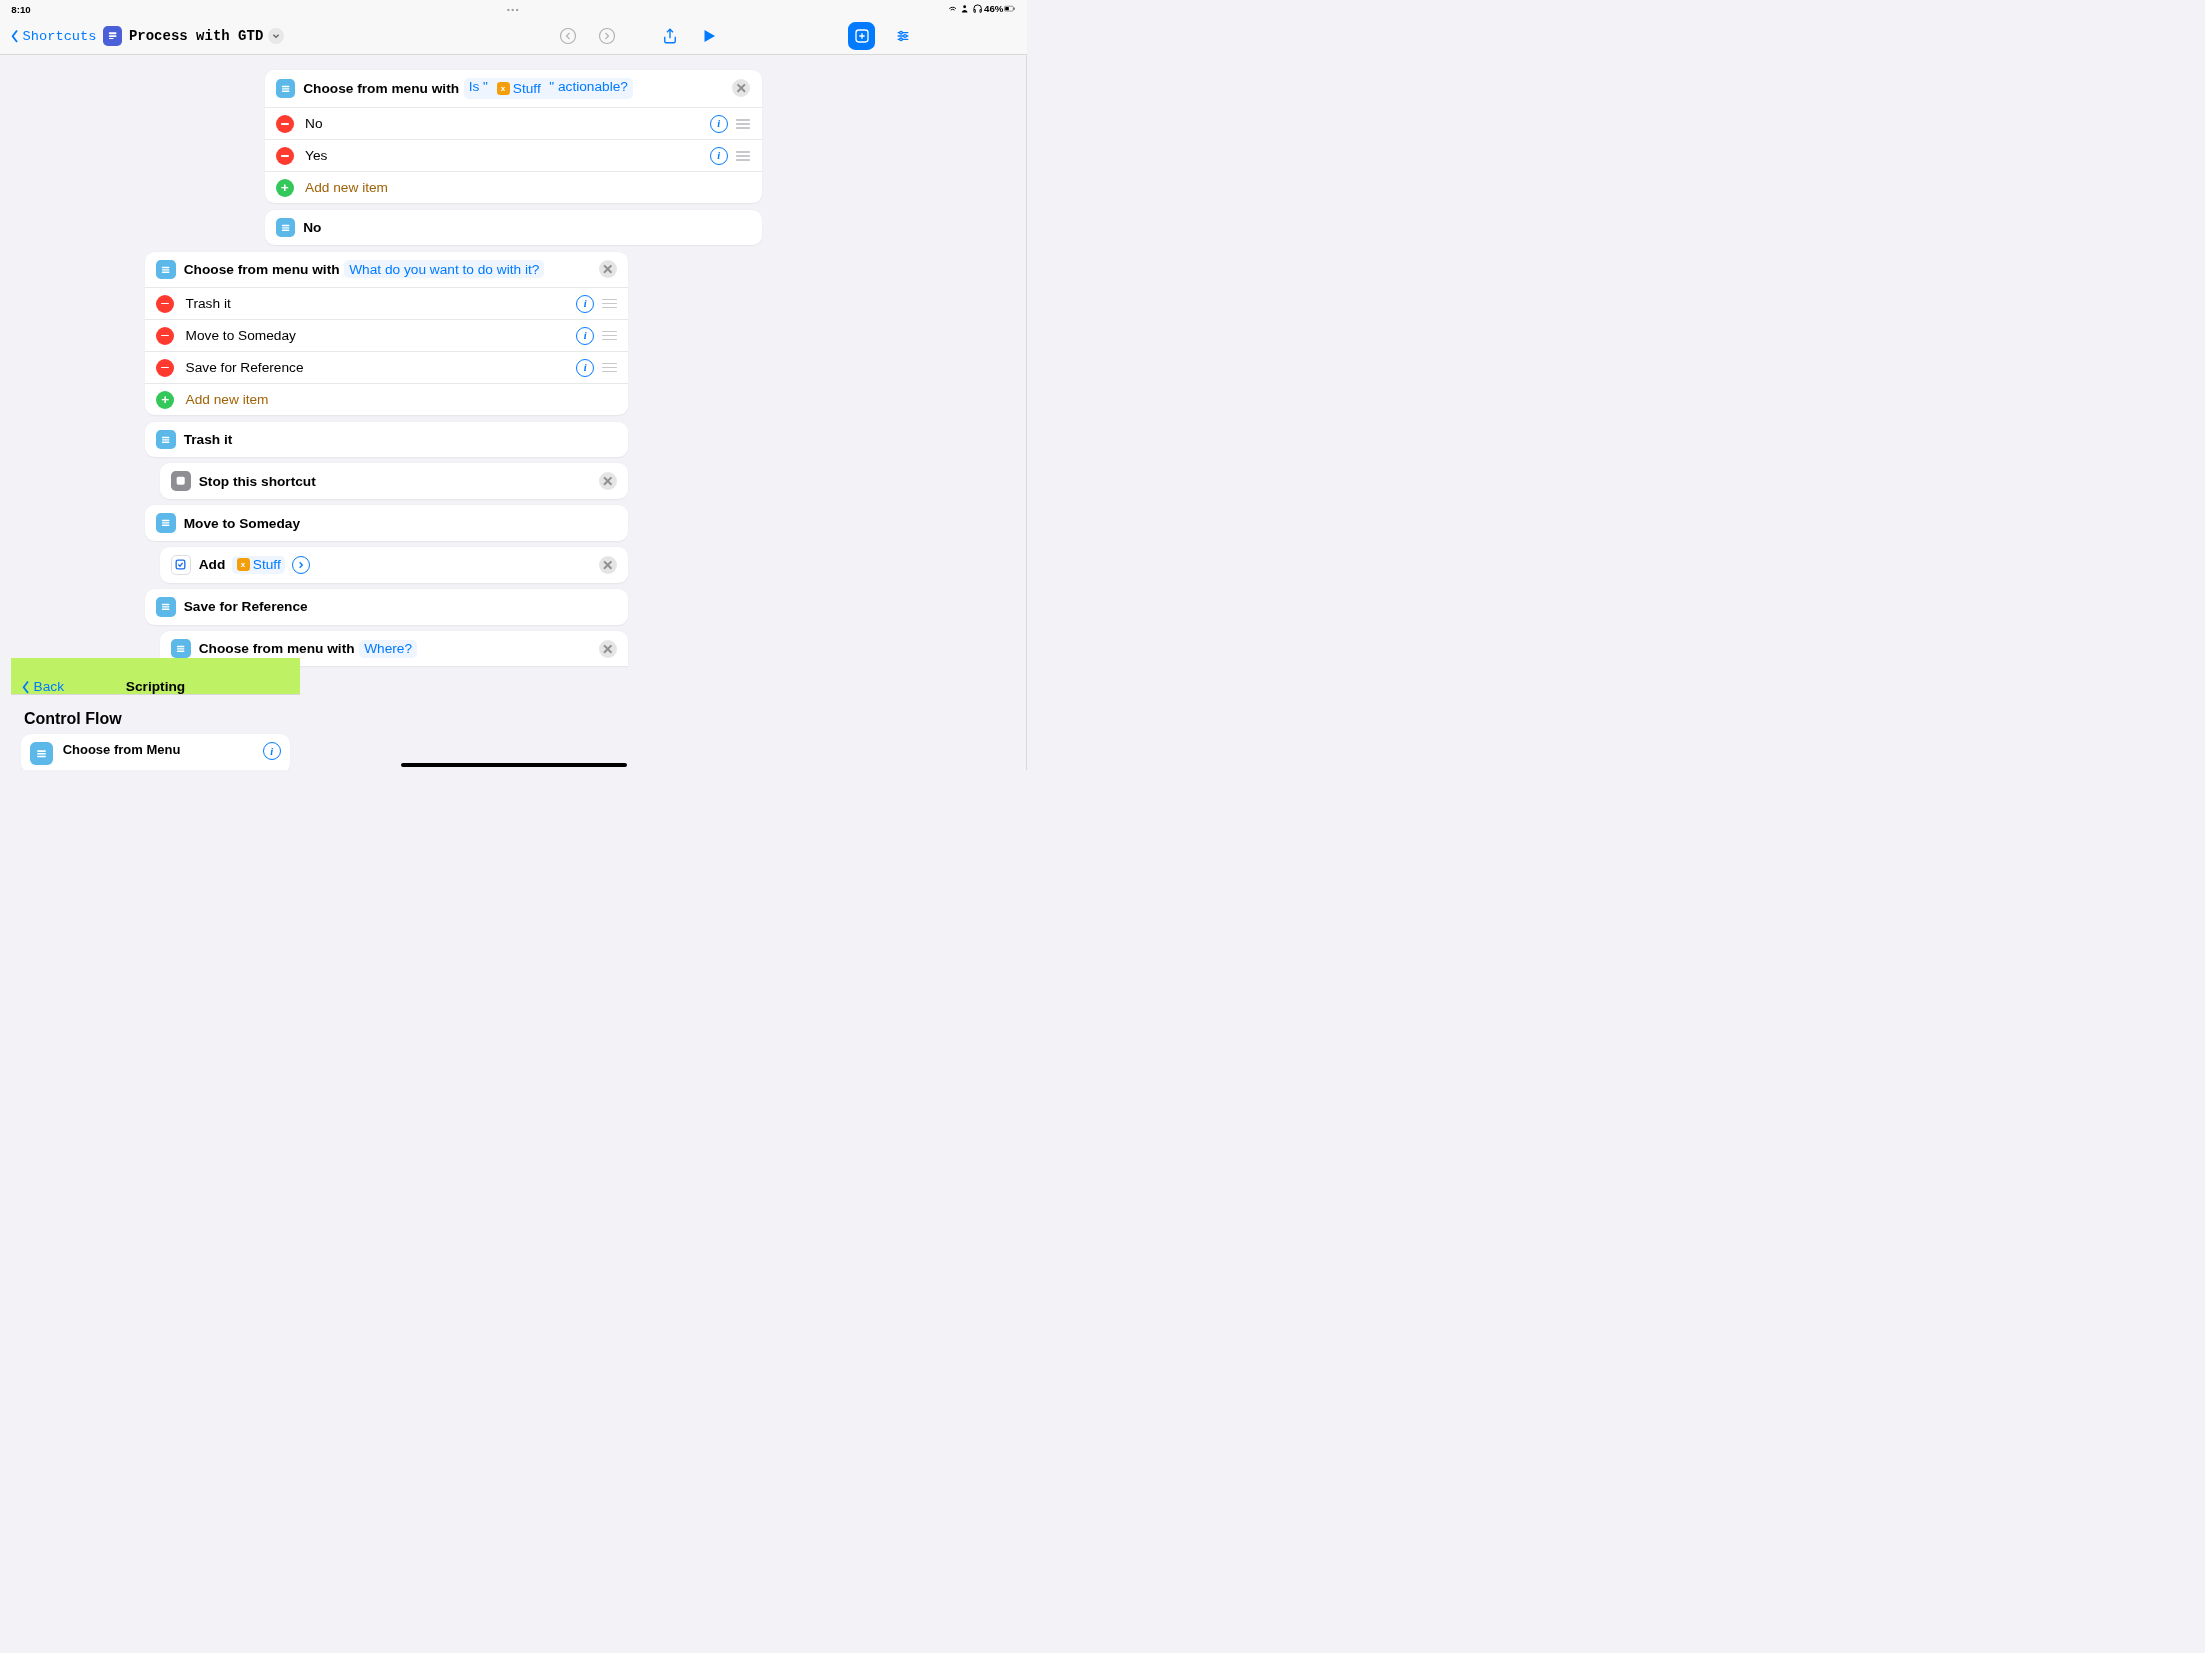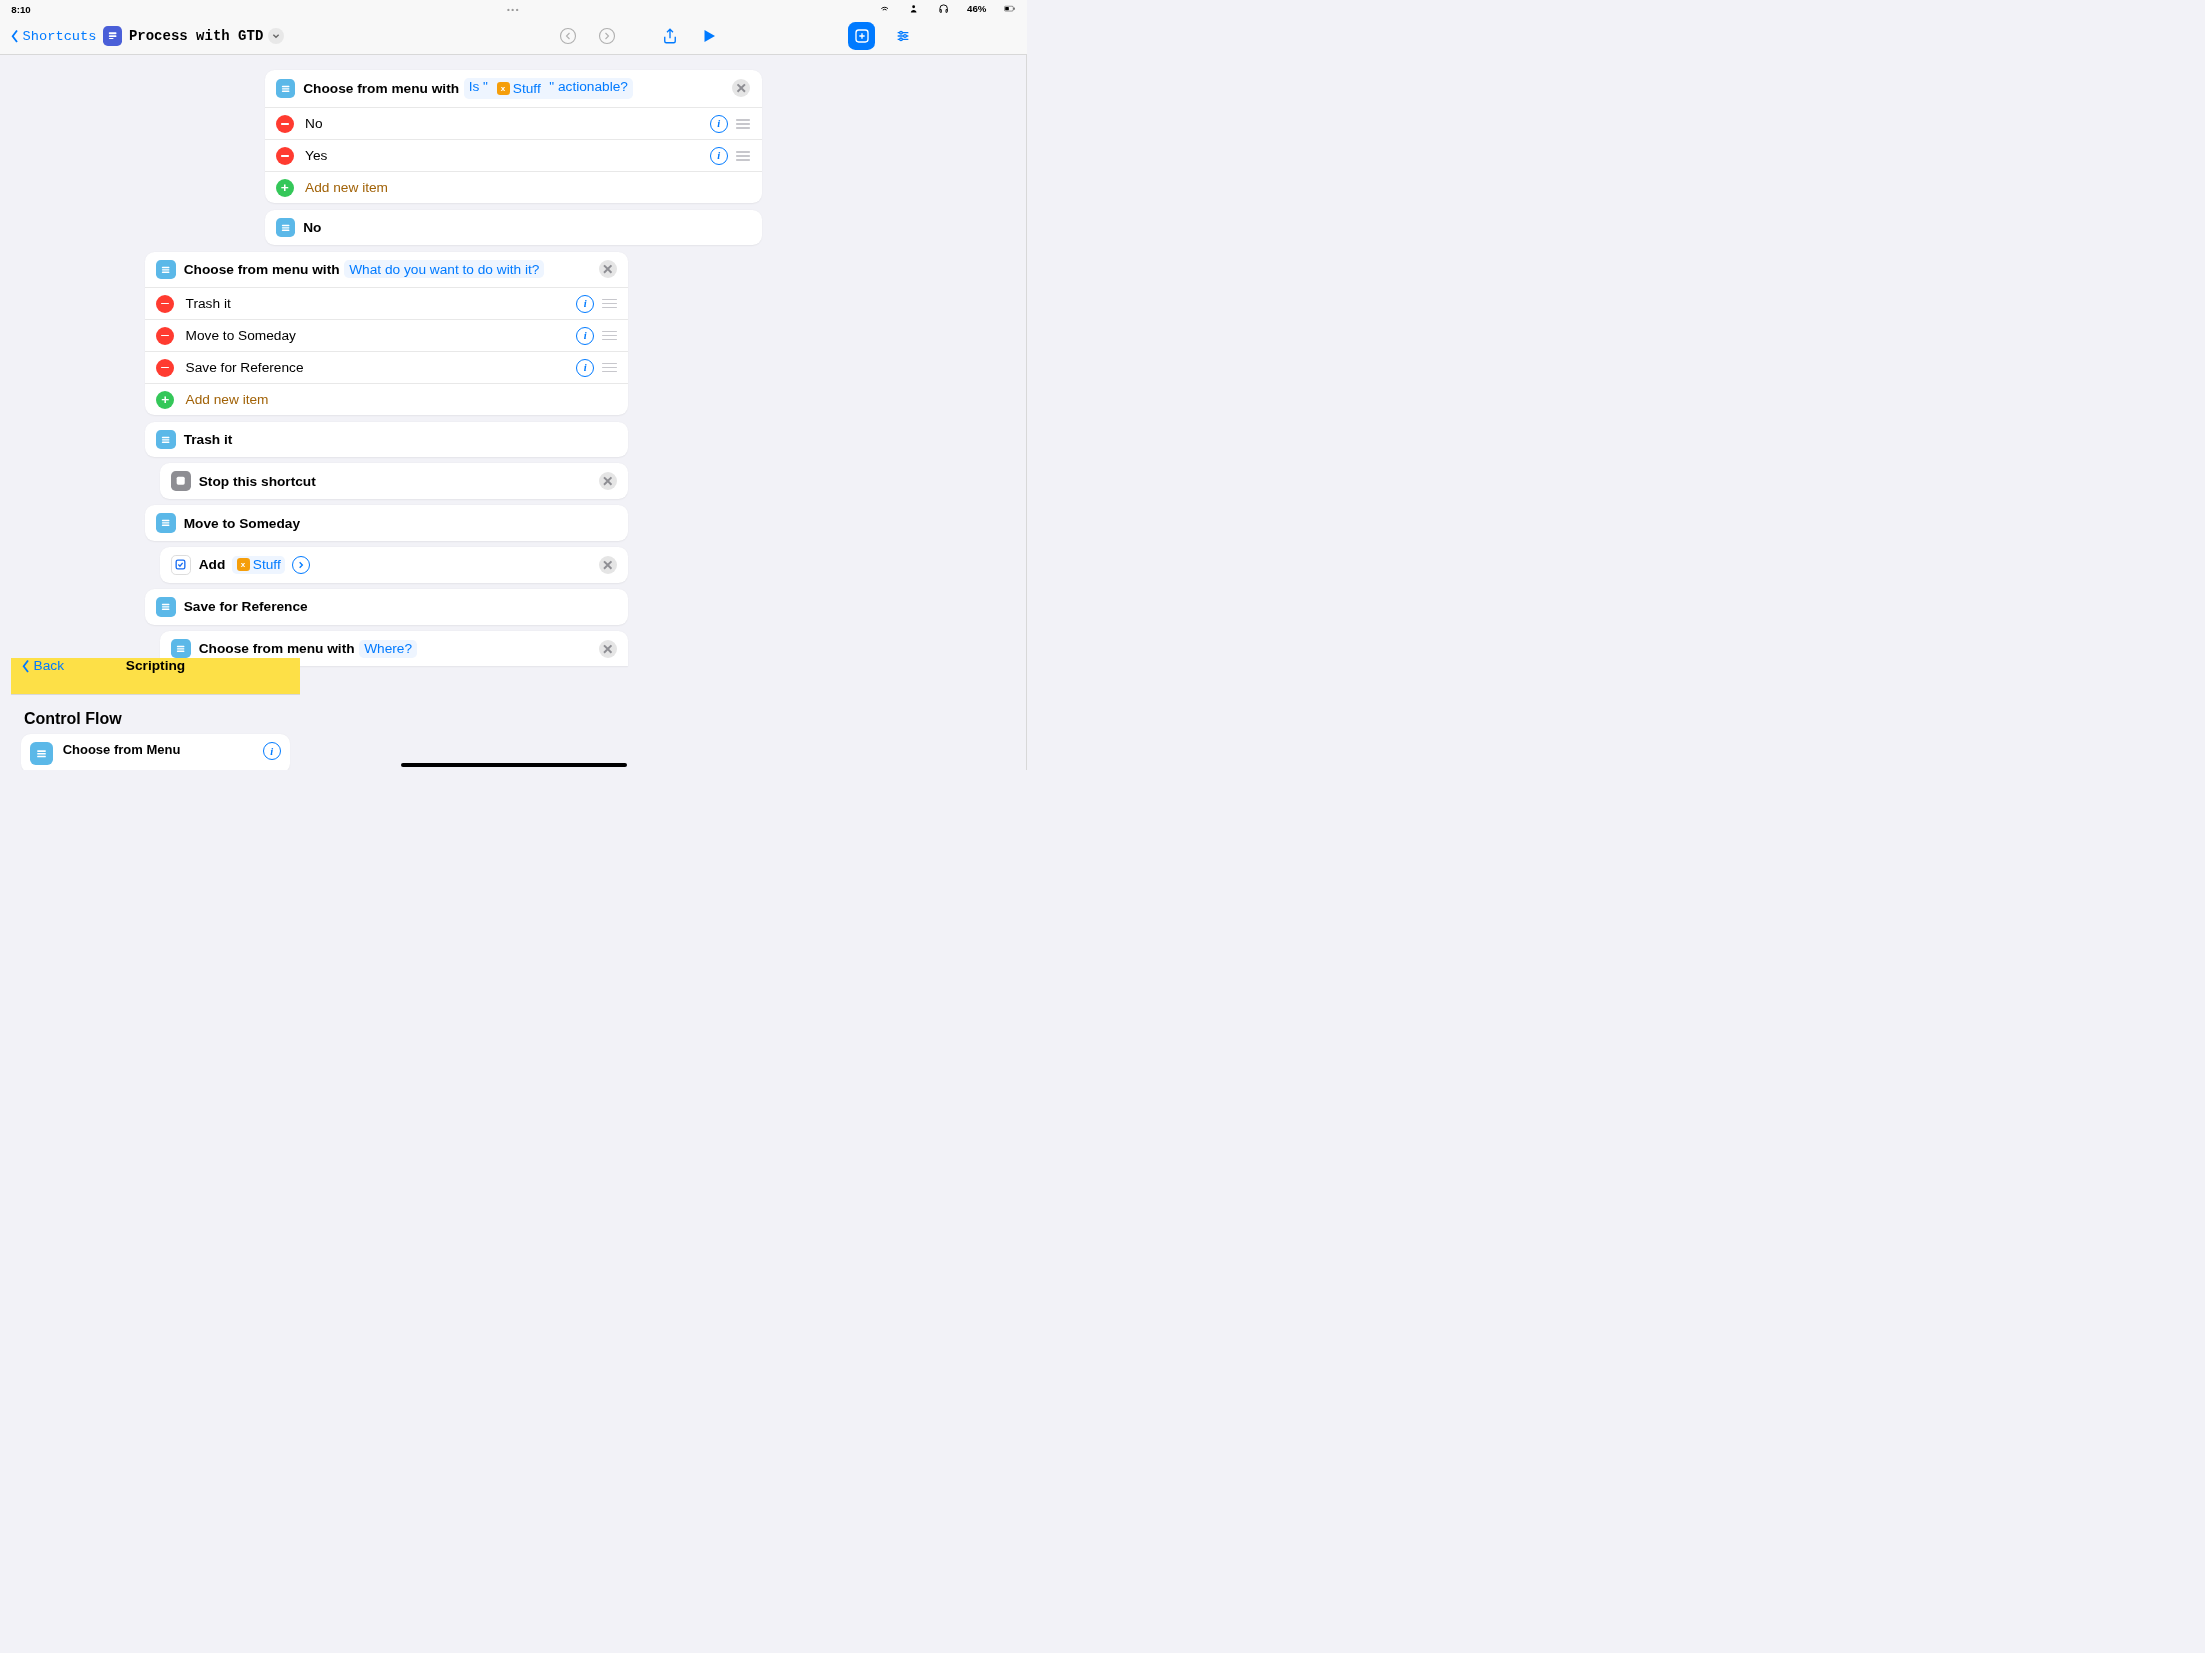--- a/index.html
+++ b/index.html
@@ -17,21 +17,21 @@
   height: 18px;
   display: flex;
   justify-content: space-between;
   align-items: center;
   padding: 0 11.3px;
   font-size: 9.7px;
   font-weight: 600;
   background: #f8f8f8;
 }
 .status-center { position: absolute; left: 50%; transform: translateX(-50%); color: #999; letter-spacing: 1.6px; font-size: 8px; }
-.status-right { display: flex; align-items: center; gap: 18px; }
+.status-right { display: flex; align-items: center; gap: 1px; }
 .status-right svg { width: 11.3px; height: 11.3px; }
 
 
 .nav-bar {
   height: 37px;
   display: flex;
   align-items: center;
   padding: 0 9.7px;
   background: #f8f8f8;
   border-bottom: 0.8px solid #d8d8d8;
@@ -199,24 +199,24 @@
   margin-right: 8px;
 }
 .drag-handle { color: #c7c7cc; display: flex; flex-direction: column; gap: 2.4px; cursor: grab; }
 .drag-handle span { width: 14.5px; height: 1.6px; background: #c7c7cc; border-radius: 0.8px; }
 .placeholder { color: #a16207; }
 
 
 .side-nav {
   height: 37px;
   display: flex;
-  align-items: flex-start;
+  align-items: flex-end;
   padding: 0 9.7px;
   border-bottom: 0.8px solid #d8d8d8;
-  background: #fde047;
+  background: #bef264;
   position: relative;
 }
 .side-back {
   display: flex; align-items: center;
   color: #007aff; font-size: 13.7px;
   cursor: pointer;
 }
 .side-title {
   position: absolute;
   left: 50%; transform: translateX(-50%);

